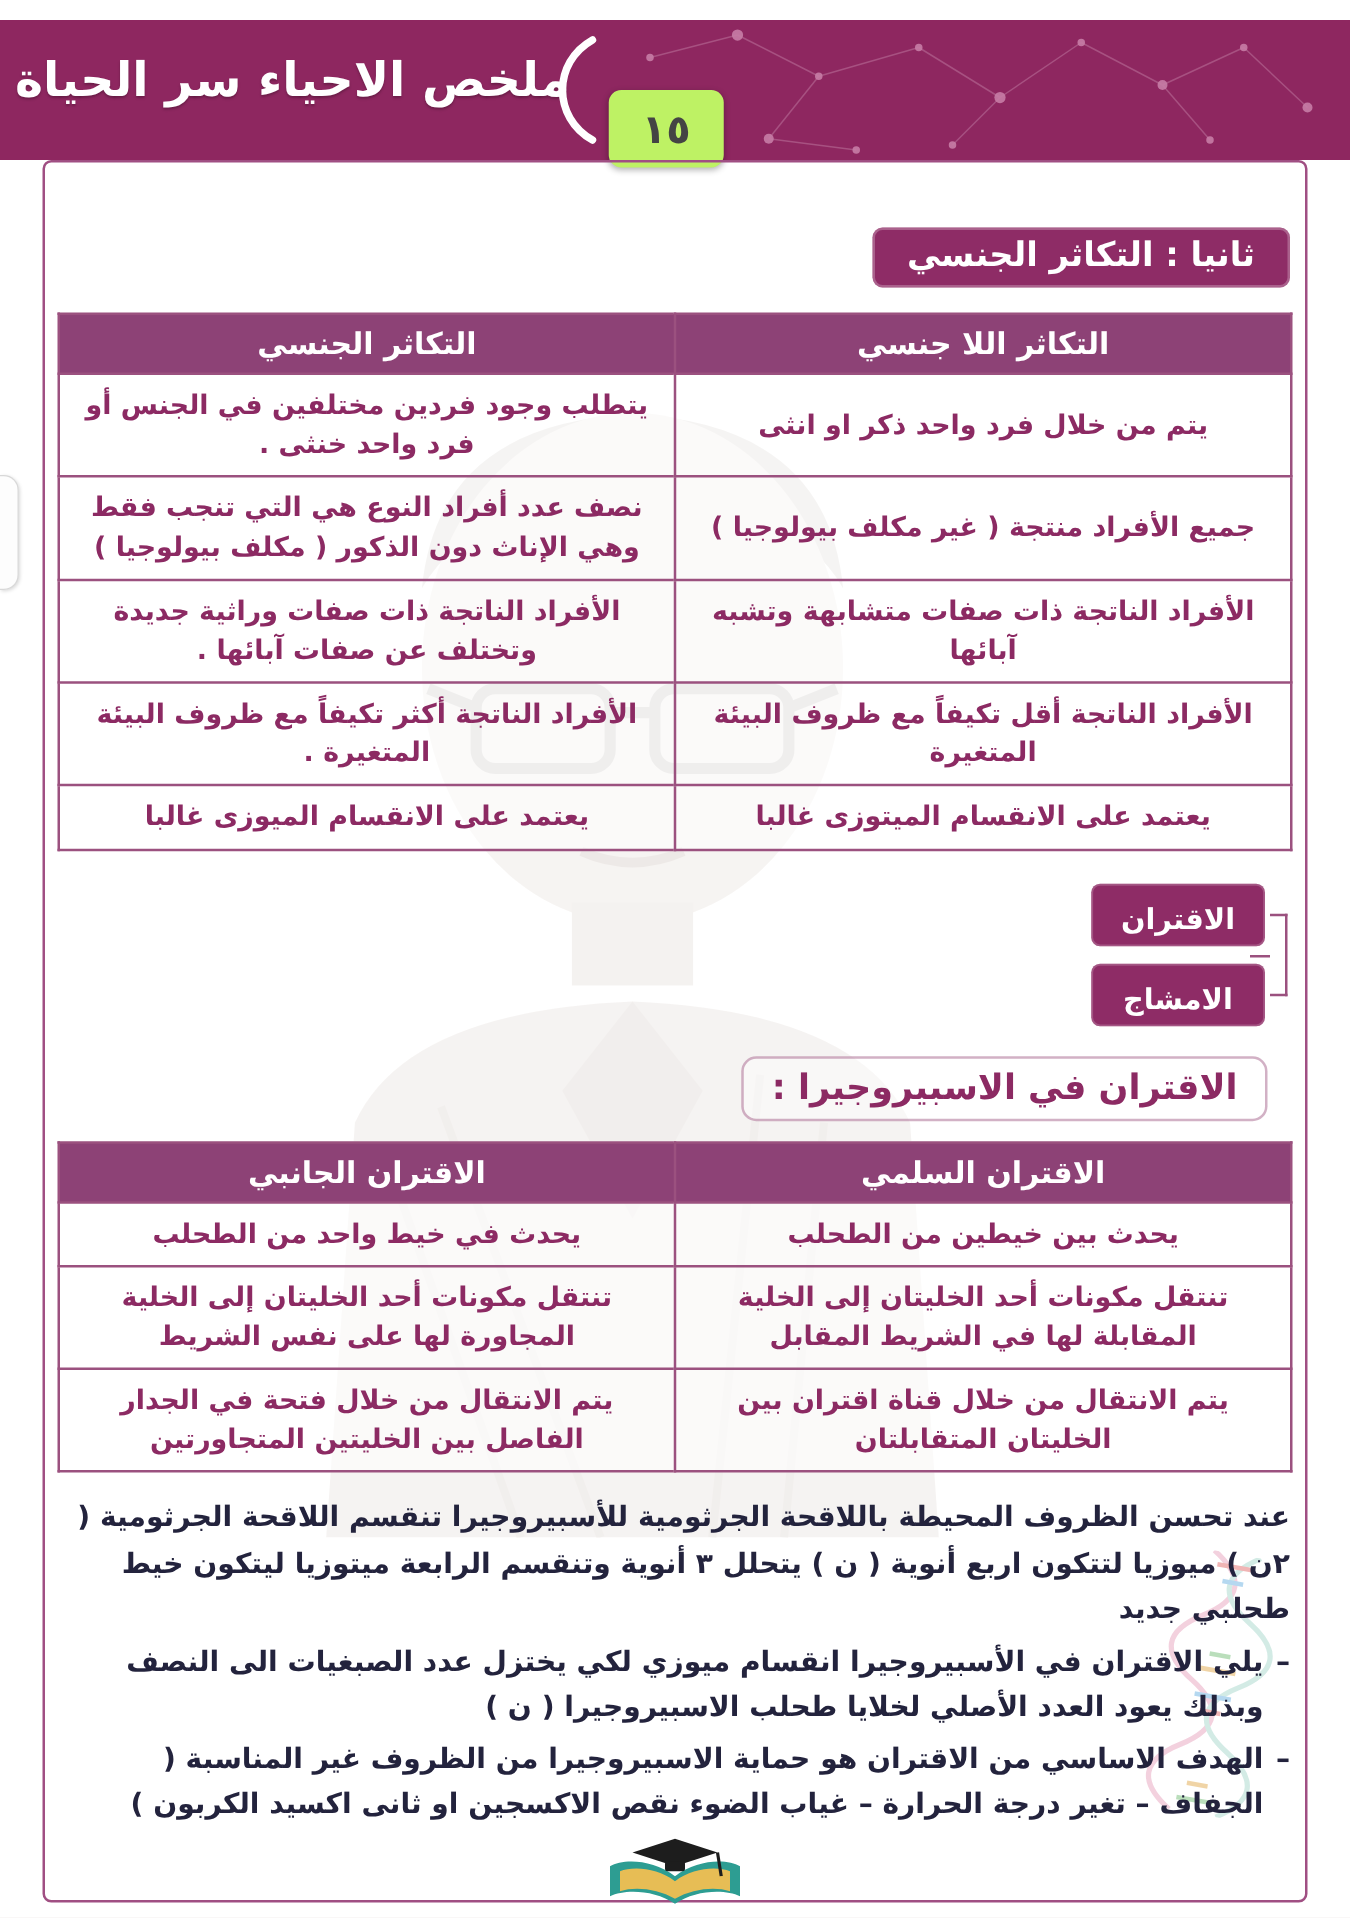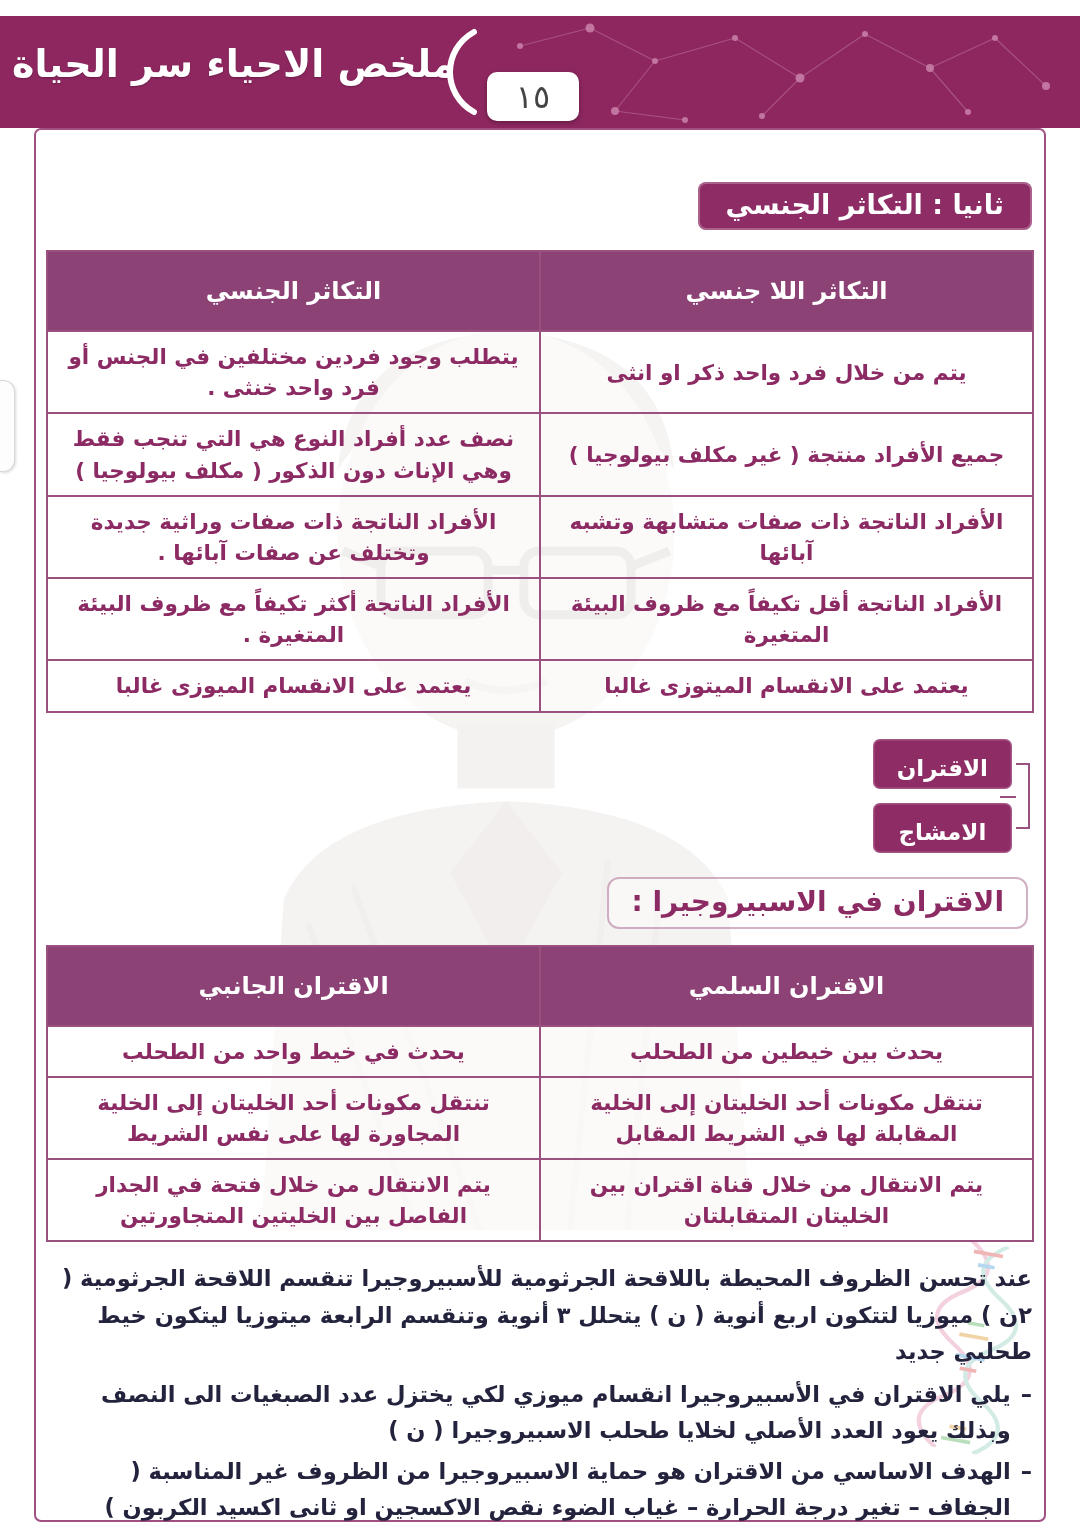--- a/index.html
+++ b/index.html
@@ -14,24 +14,24 @@
   
   .banner { position:absolute; top:16px; left:0; width:100%; height:112px; background:#8e2760; }
   .net { position:absolute; right:0; top:0; }
   .banner-title {
     position:absolute; left:12px; top:26px; color:#ffffff;
     font-size:38px; font-weight:bold; direction:rtl; white-space:nowrap;
     text-shadow:0 1px 2px rgba(0,0,0,.25);
   }
   .arcs { position:absolute; left:428px; top:12px; }
   .page-number-box {
-    position:absolute; left:487px; top:56px; width:92px; height:49px;
-    background:#ffffff; border-radius:10px; box-shadow:0 2px 5px rgba(0,0,0,.3);
+    position:absolute; left:487px; top:56px; width:92px; height:62px;
+    background:#bef264; border-radius:10px; box-shadow:0 2px 5px rgba(0,0,0,.3);
     display:flex; align-items:center; justify-content:center;
-    font-size:32px; font-weight:normal; color:#444;
+    font-size:32px; font-weight:bold; color:#444;
   }
 
   .edge-tab {
     position:absolute; left:0; top:380px; width:15px; height:92px;
     background:#fdfdfd; border:1px solid #d8d8d8; border-left:none;
     border-radius:0 12px 12px 0; box-shadow:1px 1px 3px rgba(0,0,0,.15);
   }
 
   
   .content-box {
@@ -56,21 +56,21 @@
     box-shadow:inset 0 0 0 2px rgba(255,255,255,.25);
   }
 
   table.cmp-table {
     width:100%; border-collapse:collapse; table-layout:fixed;
     background:rgba(255,255,255,.55);
   }
   table.cmp-table th {
     background:#8d4276; color:#ffffff;
     font-size:24px; font-weight:bold;
-    padding:25px 8px; border:2.5px solid #9b517f;
+    padding:9px 8px; border:2.5px solid #9b517f;
   }
   table.cmp-table td {
     border:2.5px solid #9b517f; color:#8c2a63;
     font-weight:bold; font-size:21.5px; text-align:center;
     padding:9px 18px; line-height:1.45;
   }
 
   
   .types-row { display:flex; align-items:center; margin:26px 4px 0 0; }
   .types-label { color:#8c2a63; font-size:29px; font-weight:bold; margin-left:12px; }
@@ -87,21 +87,21 @@
   .bracket { border-right:2.5px solid #9b517f; border-left:none; transform:scaleX(1); }
   .types-badges { display:flex; flex-direction:column; gap:14px; }
   .type-badge {
     background:#8e2c66; color:#ffffff; font-size:23px; font-weight:bold;
     padding:16px 24px 8px; border-radius:7px; text-align:center; min-width:98px;
     box-shadow:inset 0 0 0 1.5px rgba(255,255,255,.2);
   }
 
   .conj-heading {
     align-self:flex-start; color:#8c2a63; font-size:28px; font-weight:bold;
-    margin:24px 6px 0 0; padding:6px 22px 9px;
+    margin:24px 20px 0 0; padding:6px 22px 9px;
     border:2px solid rgba(155,81,127,.45); border-radius:12px;
     background:rgba(255,255,255,.4);
   }
 
   .table2 { margin-top:16px; }
 
   .notes {
     margin:18px 2px 0; color:#23233d;
     font-size:22.5px; font-weight:bold; line-height:1.62; text-align:right;
   }

